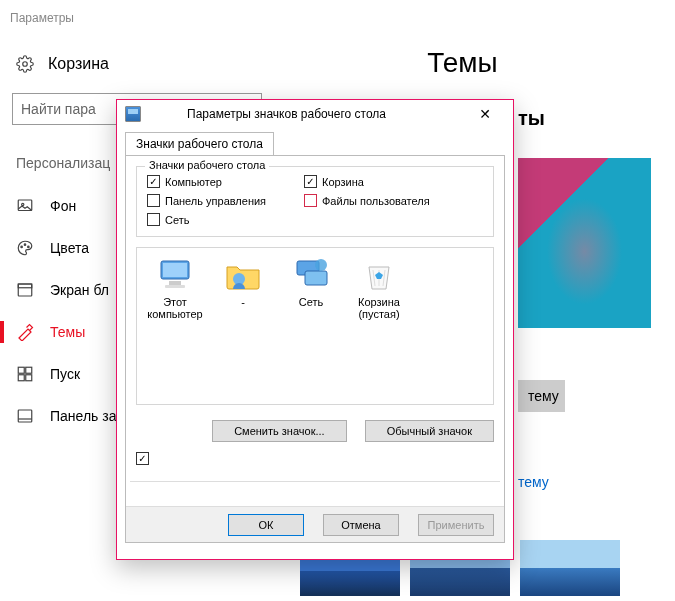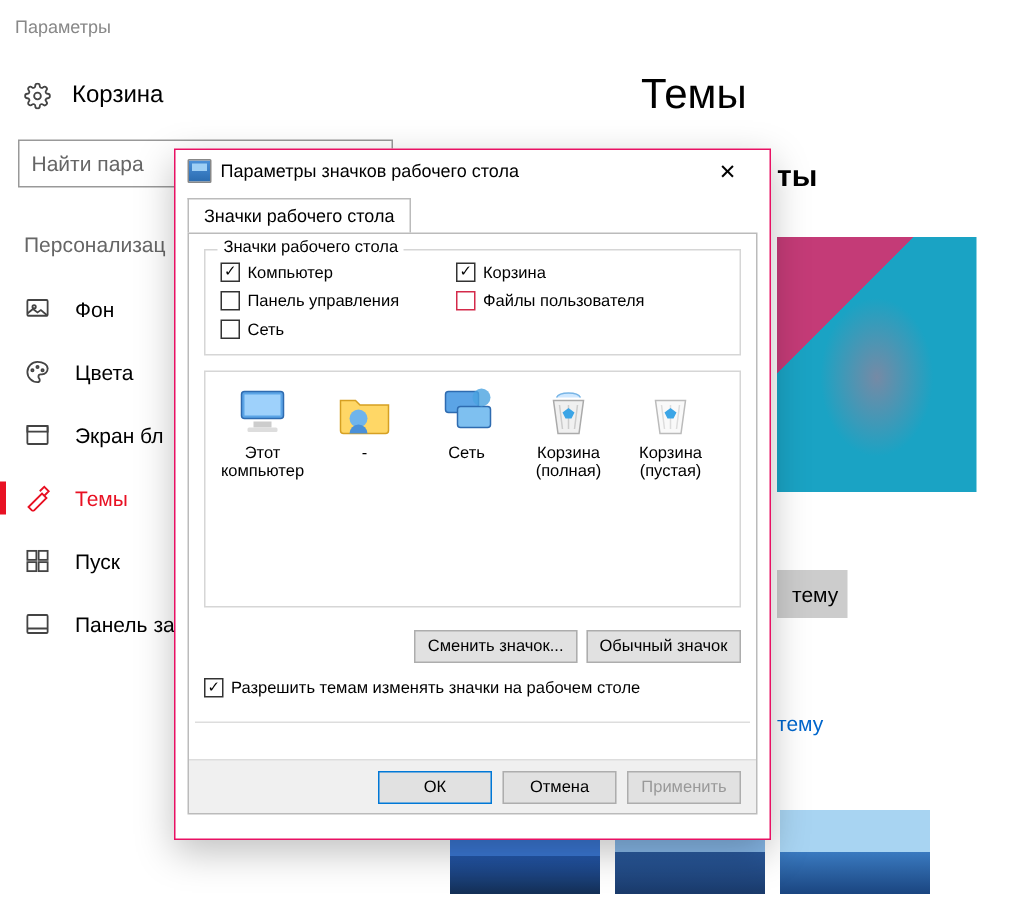--- a/index.html
+++ b/index.html
@@ -27,21 +27,21 @@
   .preview-img::after { content: ""; position: absolute; inset: 0; background: radial-gradient(ellipse at 50% 55%, rgba(255,100,120,.4) 0%, transparent 40%); }
   .theme-btn { position: absolute; left: 518px; top: 380px; height: 32px; padding: 0 6px 0 10px; background: #ccc; border: none; font-size: 14px; display: flex; align-items: center; }
   .link-frag { position: absolute; left: 518px; top: 474px; font-size: 14px; color: #0066cc; }
   .thumbs { position: absolute; left: 300px; top: 540px; display: flex; gap: 10px; }
   .thumb { width: 100px; height: 56px; background: linear-gradient(#3a77d4 0%, #3a77d4 55%, #2356a8 55%, #142f55 100%); }
   .thumb.t2 { background: linear-gradient(#87b8e8 0%, #87b8e8 50%, #2a5a9e 50%, #1a3a6a 100%); }
   .thumb.t3 { background: linear-gradient(#a8d4f2 0%, #a8d4f2 50%, #3a7ac0 50%, #1a4580 100%); }
 
   
   .dialog { position: absolute; left: 116px; top: 99px; width: 398px; height: 461px; background: #fff; border: 1px solid #e81163; box-shadow: 0 8px 24px rgba(0,0,0,.25); }
-  .dialog-titlebar { display: flex; align-items: center; padding: 6px 8px; }
+  .dialog-titlebar { display: flex; align-items: center; padding: 6px 8px; gap: 40px; }
   .dialog-title { font-size: 12px; flex: 1; margin-left: 6px; }
   .dialog-close { width: 40px; text-align: center; font-size: 14px; }
   .sysicon { width: 16px; height: 16px; background: linear-gradient(#4a90d9, #2b6cb0); border: 1px solid #888; border-radius: 1px; position: relative; }
   .sysicon::after { content: ""; position: absolute; top: 2px; left: 2px; right: 2px; height: 5px; background: #9ecff5; }
 
   .tab { margin: 4px 0 0 8px; display: flex; }
   .tab-btn { border: 1px solid #bbb; border-bottom: none; padding: 4px 10px; font-size: 12px; background: #fff; }
   .tab-panel { margin: 0 8px 8px 8px; border: 1px solid #bbb; height: 388px; position: relative; }
 
   .group { margin: 10px 10px 0 10px; border: 1px solid #d6d6d6; padding: 8px 10px 10px 10px; position: relative; }
@@ -52,21 +52,21 @@
   .chk.red .box { border-color: #d42a4a; }
   .chk.checked .box::after { content: "✓"; color: #000; font-size: 10px; line-height: 1; }
 
   .icon-grid-wrap { margin: 10px 10px 0 10px; border: 1px solid #d6d6d6; height: 158px; padding: 8px 4px; }
   .icon-grid { display: flex; flex-wrap: wrap; }
   .icon-cell { width: 68px; text-align: center; font-size: 11px; margin-bottom: 6px; }
   .icon-cell .ico { width: 40px; height: 38px; margin: 0 auto 2px; display: flex; align-items: center; justify-content: center; }
   .ico.pc svg, .ico svg { display: block; }
 
   .btn-row { position: absolute; right: 10px; top: 264px; display: flex; gap: 6px; }
-  .winbtn { border: 1px solid #adadad; background: #e1e1e1; font-size: 11px; height: 22px; padding: 0 8px; display: inline-flex; align-items: center; }
+  .winbtn { border: 1px solid #adadad; background: #e1e1e1; font-size: 11px; height: 22px; padding: 0 21px; display: inline-flex; align-items: center; margin-left: 12px; }
 
   .allow-row { position: absolute; left: 10px; top: 296px; }
   .divider-line { position: absolute; left: 4px; right: 4px; top: 325px; height: 1px; background: #ddd; }
 
   .dialog-bottom { position: absolute; left: 0; right: 0; bottom: 0; height: 36px; background: #f0f0f0; border-top: 1px solid #ddd; display: flex; align-items: center; justify-content: flex-end; padding-right: 10px; gap: 7px; }
   .dialog-bottom .winbtn { width: 76px; justify-content: center; }
   .dialog-bottom .winbtn.primary { border-color: #0078d7; background: #e1e1e1; }
   .dialog-bottom .winbtn.disabled { color: #999; }
 
 </style>
@@ -235,49 +235,37 @@
                 <rect x="6" y="4" width="22" height="14" rx="2" fill="#5ba4e6" stroke="#2e6bb0"></rect>
                 <rect x="14" y="14" width="22" height="14" rx="2" fill="#7ec0f0" stroke="#2e6bb0"></rect>
                 <circle cx="30" cy="8" r="6" fill="#4aa3e0" opacity=".8"></circle>
               </svg>
           </div>
           <div>Сеть</div>
         </div>
         <div class="icon-cell">
           <div class="ico">
             <svg width="40" height="36" viewBox="0 0 40 36">
-                <path d="M10 10h20l-3 22H13z" fill="#f0f0f0" stroke="#aaa"></path>
-                <path d="M14 13l2 16M20 13v16M26 13l-2 16" stroke="#ccc"></path>
-                <path d="M12 8c2-4 14-4 16 0" fill="#cfe8ff" stroke="#78b5e6"></path>
-                <path d="M16 18l4-3 4 3-2 4h-4z" fill="#3ca5e6"></path>
-              </svg>
-          </div>
-          <div>Корзина (полная)</div>
-        </div>
-        <div class="icon-cell">
-          <div class="ico">
-            <svg width="40" height="36" viewBox="0 0 40 36">
                 <path d="M10 10h20l-3 22H13z" fill="#f9f9f9" stroke="#bbb"></path>
                 <path d="M14 13l2 16M20 13v16M26 13l-2 16" stroke="#ddd"></path>
                 <path d="M16 18l4-3 4 3-2 4h-4z" fill="#3ca5e6"></path>
               </svg>
           </div>
           <div>Корзина (пустая)</div>
         </div>
       </div>
     </div>
 
     <div class="btn-row">
       <button class="winbtn">Сменить значок...</button>
       <button class="winbtn">Обычный значок</button>
     </div>
 
     <label class="chk checked allow-row">
         <span class="box"></span>
-        <span>Разрешить темам изменять значки на рабочем столе</span>
       </label>
 
     <div class="divider-line"></div>
 
     <div class="dialog-bottom">
       <button class="winbtn primary">ОК</button>
       <button class="winbtn">Отмена</button>
       <button class="winbtn disabled">Применить</button>
     </div>
 

